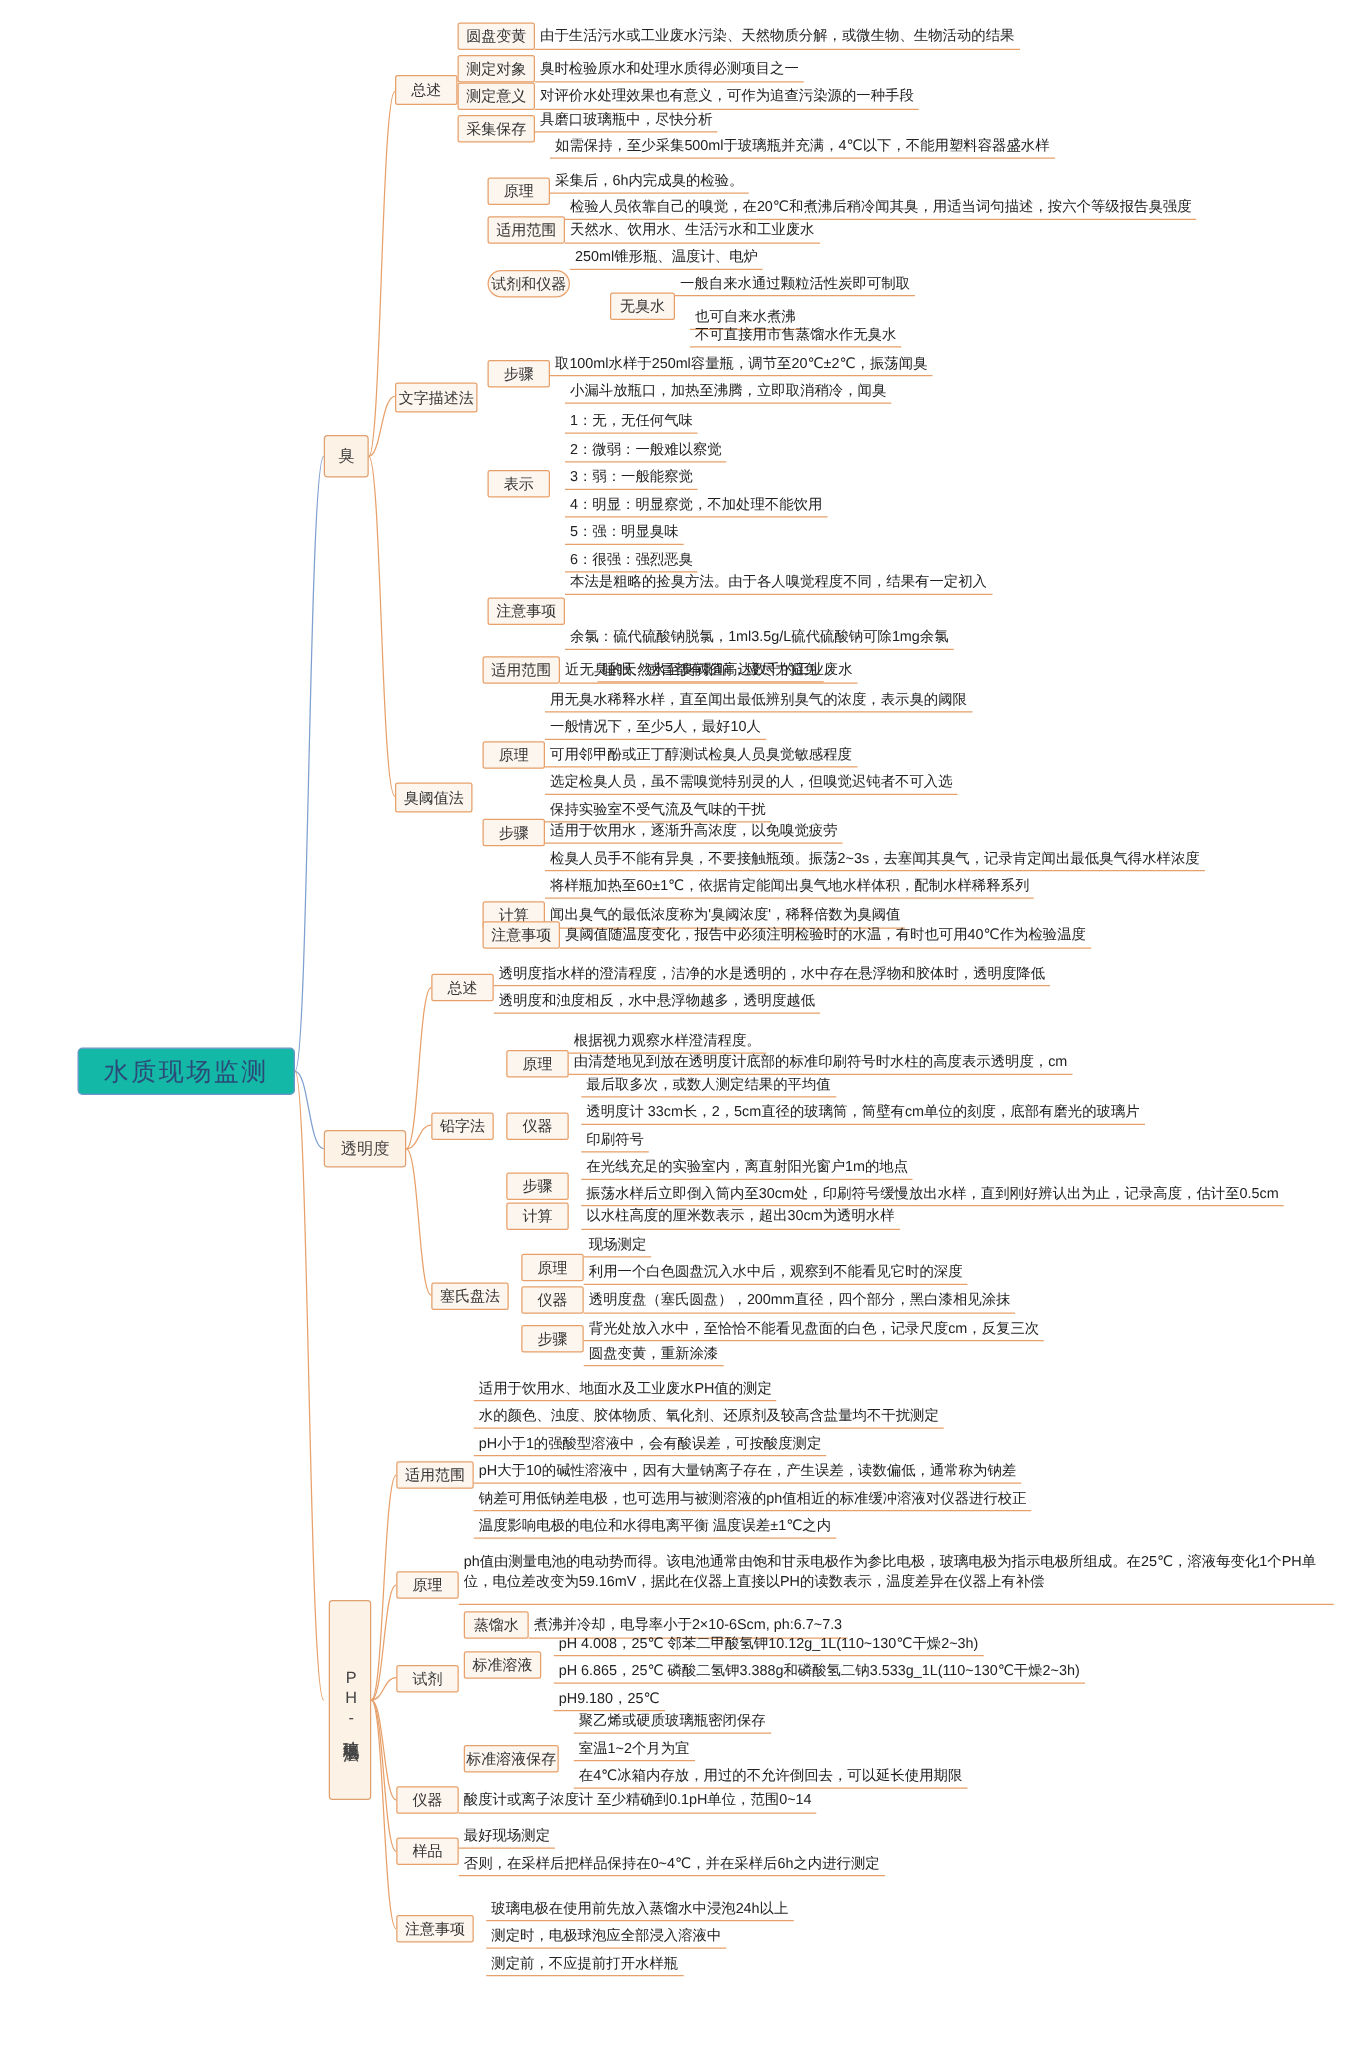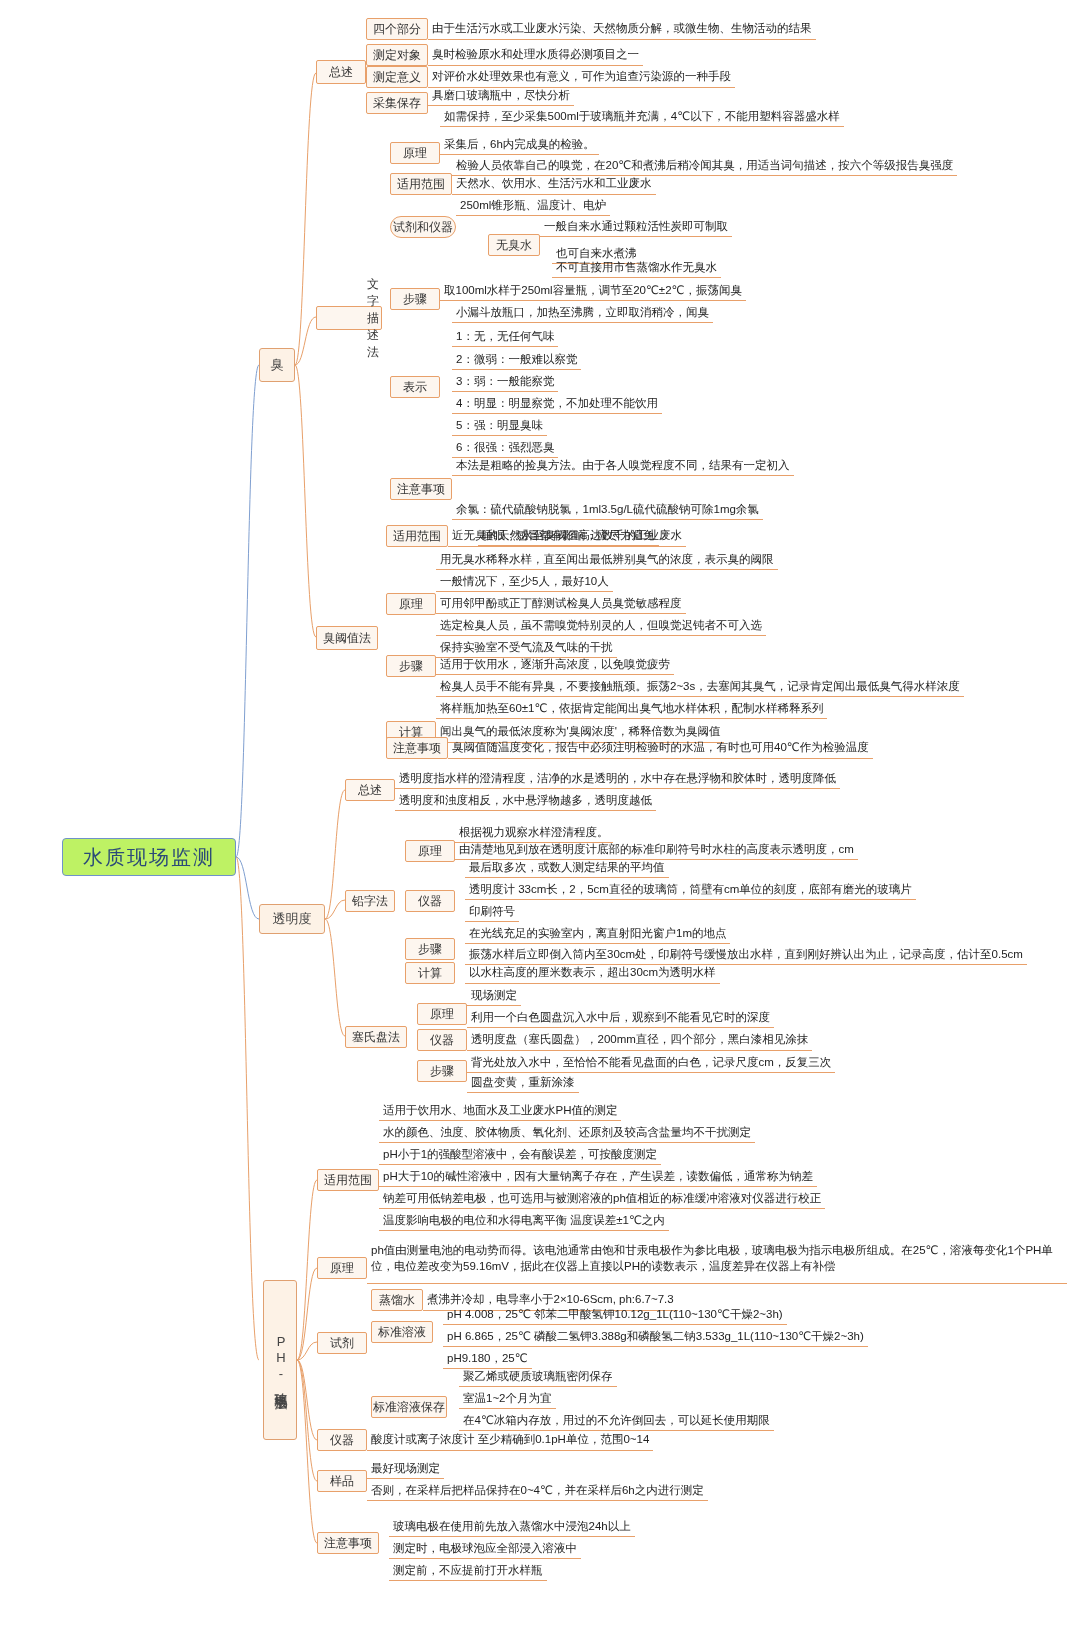--- a/index.html
+++ b/index.html
@@ -2,21 +2,21 @@
 <html><head>
 <meta charset="utf-8">
 <style>
   html,body{margin:0;padding:0;background:#ffffff;}
   body{font-family:"Liberation Sans","DejaVu Sans",sans-serif;}
   #root{position:relative;width:1089px;height:1642px;overflow:hidden;}
   .node{position:absolute;box-sizing:border-box;display:flex;align-items:center;}
   .leaf{border-bottom:1px solid #e8a06a;color:#222;font-size:11.5px;padding:0 4px 1px 4px;white-space:nowrap;}
   .lvl2{border:1px solid #e8a06a;background:#fdf6ef;color:#333;font-size:12px;border-radius:2px;justify-content:center;text-align:center;}
   .lvl1{border:1px solid #e0a070;background:#fdf2e6;color:#444;font-size:13px;border-radius:3px;justify-content:center;text-align:center;}
-  .root-node{border:1px solid #6f92c9;background:#bef264;color:#2b4a78;font-size:20px;border-radius:4px;justify-content:center;text-align:center;letter-spacing:2px;}
+  .root-node{border:1px solid #6f92c9;background:#14b8a6;color:#2b4a78;font-size:20px;border-radius:4px;justify-content:center;text-align:center;letter-spacing:2px;}
   .vert{writing-mode:vertical-rl;text-orientation:upright;letter-spacing:1px;line-height:1.15;}
   svg.links{position:absolute;left:0;top:0;width:1089px;height:1642px;pointer-events:none;}
   path{fill:none;stroke-width:1;}
 </style>
 </head>
 <body>
 
 <div id="root">
 
   <svg class="links">
@@ -43,31 +43,31 @@
 
   <div class="node root-node" style="left:62px;top:838px;width:174px;height:38px;">水质现场监测</div>
 
   <div class="node lvl1" style="left:259px;top:348px;width:36px;height:34px;">臭</div>
   <div class="node lvl1" style="left:259px;top:904px;width:66px;height:30px;">透明度</div>
   <div class="node lvl1" style="left:263px;top:1280px;width:34px;height:160px;">
       <span class="vert">PH-玻璃电极法</span>
     </div>
 
   <div class="node lvl2" style="left:316px;top:60px;width:50px;height:24px;">总述</div>
-  <div class="node lvl2" style="left:366px;top:18px;width:62px;height:22px;">四个部分</div>
+  <div class="node lvl2" style="left:366px;top:18px;width:62px;height:22px;">圆盘变黄</div>
   <div class="node leaf" style="left:428px;top:18px;height:22px;">由于生活污水或工业废水污染、天然物质分解，或微生物、生物活动的结果</div>
   <div class="node lvl2" style="left:366px;top:44px;width:62px;height:22px;">测定对象</div>
   <div class="node leaf" style="left:428px;top:44px;height:22px;">臭时检验原水和处理水质得必测项目之一</div>
   <div class="node lvl2" style="left:366px;top:66px;width:62px;height:22px;">测定意义</div>
   <div class="node leaf" style="left:428px;top:66px;height:22px;">对评价水处理效果也有意义，可作为追查污染源的一种手段</div>
   <div class="node lvl2" style="left:366px;top:92px;width:62px;height:22px;">采集保存</div>
   <div class="node leaf" style="left:428px;top:86px;height:20px;">具磨口玻璃瓶中，尽快分析</div>
   <div class="node leaf" style="left:440px;top:107px;height:20px;">如需保持，至少采集500ml于玻璃瓶并充满，4℃以下，不能用塑料容器盛水样</div>
 
-  <div class="node lvl2" style="left:316px;top:306px;width:66px;height:24px;padding-left:48px;">文字描述法</div>
+  <div class="node lvl2" style="left:316px;top:306px;width:66px;height:24px;">文字描述法</div>
 
   <div class="node lvl2" style="left:390px;top:142px;width:50px;height:22px;">原理</div>
   <div class="node leaf" style="left:440px;top:135px;height:20px;">采集后，6h内完成臭的检验。</div>
   <div class="node leaf" style="left:452px;top:156px;height:20px;">检验人员依靠自己的嗅觉，在20℃和煮沸后稍冷闻其臭，用适当词句描述，按六个等级报告臭强度</div>
 
   <div class="node lvl2" style="left:390px;top:173px;width:62px;height:22px;">适用范围</div>
   <div class="node leaf" style="left:452px;top:173px;height:22px;text-align:right;">天然水、饮用水、生活污水和工业废水</div>
 
   <div class="node lvl2" style="left:390px;top:216px;width:66px;height:22px;border-radius:11px;">试剂和仪器</div>
   <div class="node leaf" style="left:456px;top:196px;height:20px;">250ml锥形瓶、温度计、电炉</div>

